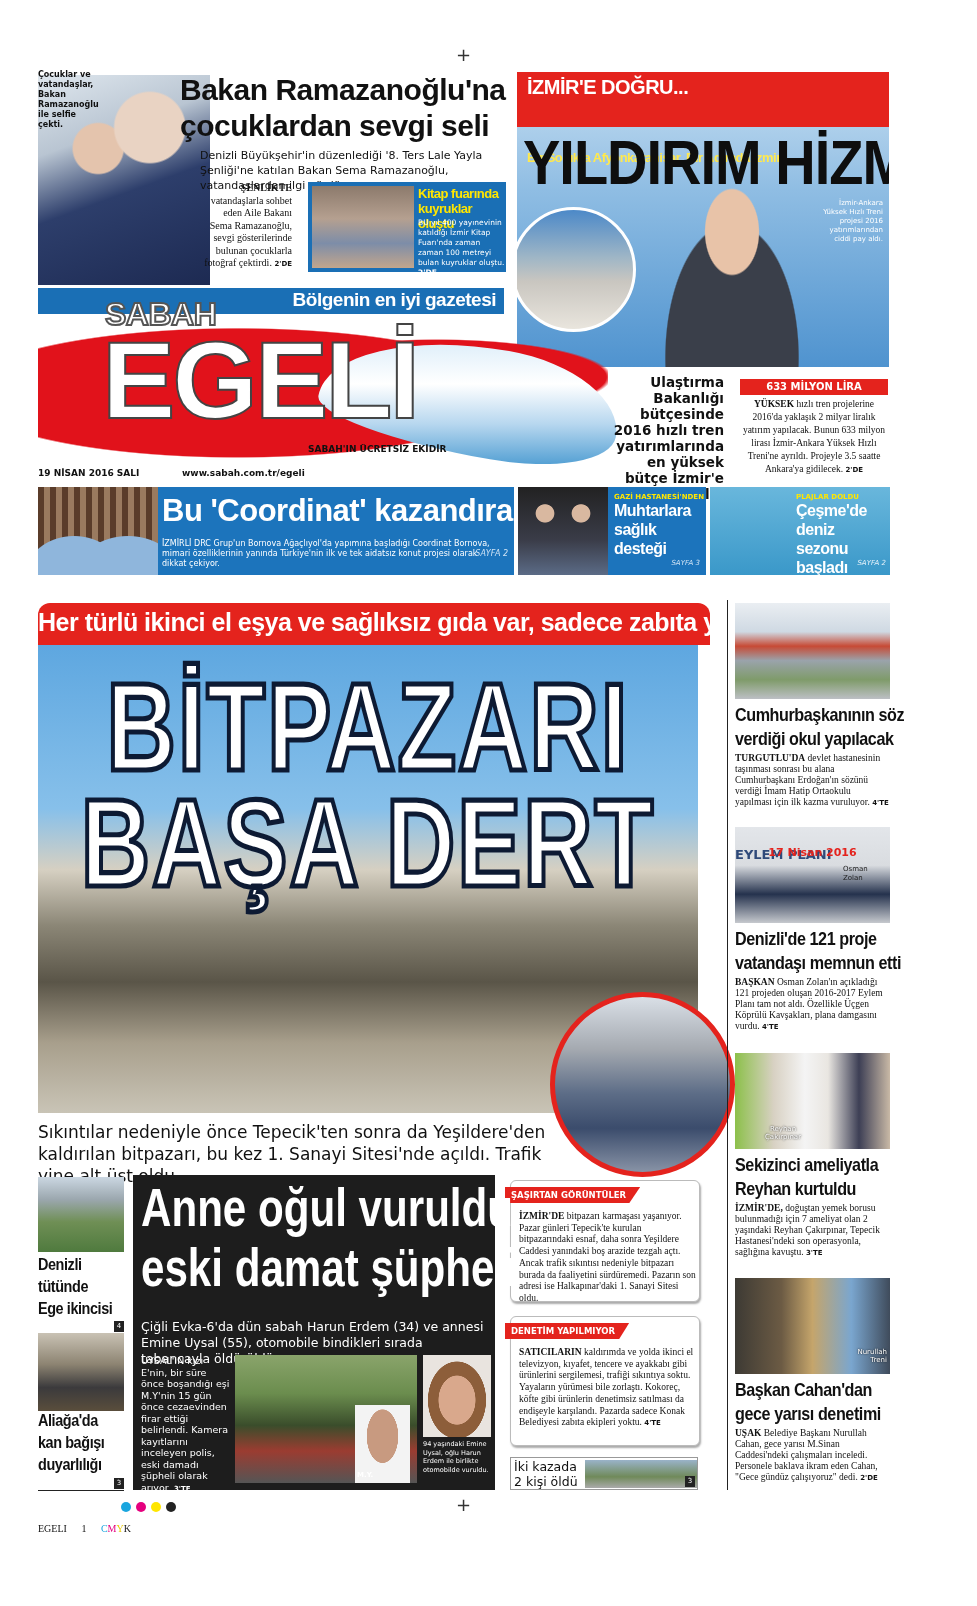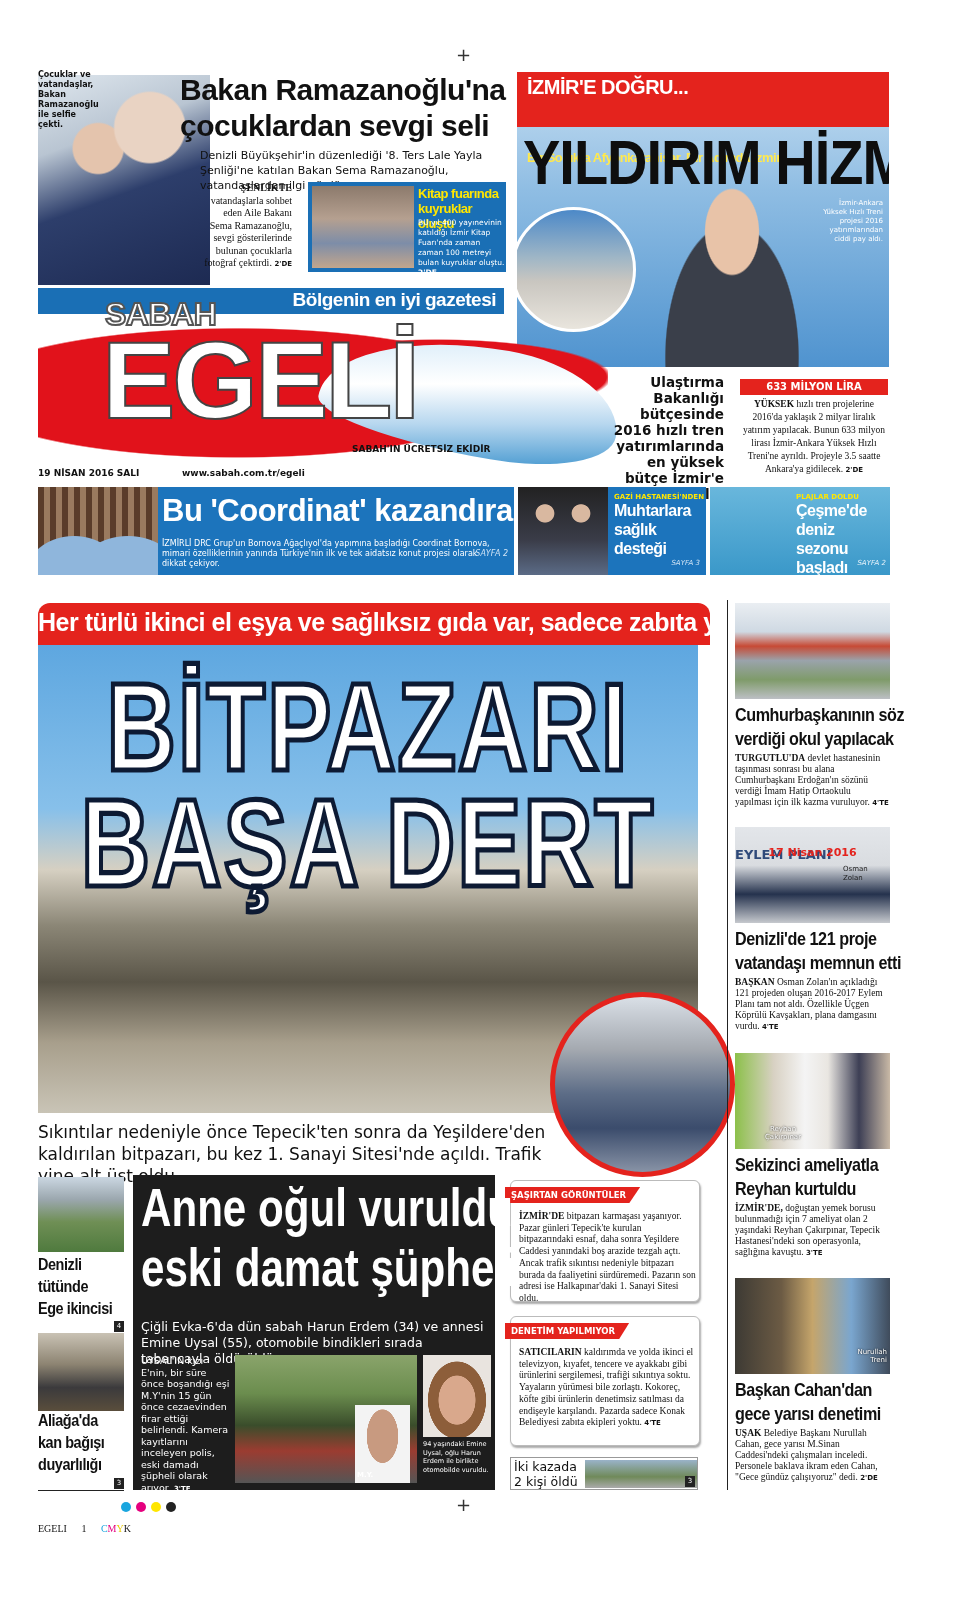--- a/index.html
+++ b/index.html
@@ -47,21 +47,21 @@
   .mast-tagline { right: 8px; top: 1px; color: #fff; font-size: 19px; white-space: nowrap; margin-left: 43px; }
   .mast-map { left: 38px; top: 306px; width: 570px; height: 158px;
     background: radial-gradient(ellipse at 35% 55%, #e1121b 0 52%, transparent 53%),
                 radial-gradient(ellipse at 70% 45%, #e1121b 0 30%, transparent 31%); }
   .mast-sabah { left: 105px; top: 296px; font-size: 32px; color: #fff; -webkit-text-stroke: 2px #555; }
   .mast-egeli { left: 102px; top: 320px; font-size: 110px; color: #fff; line-height: 120px; -webkit-text-stroke: 2px #444; letter-spacing: -3px; }
   .train { left: 320px; top: 345px; width: 300px; height: 110px; border-radius: 60% 40% 40% 60% / 70% 60% 40% 30%;
     background: linear-gradient(170deg, #cde6f7 0%, #ffffff 40%, #b7d7ef 65%, #2e8bc9 100%); transform: rotate(10deg); }
   .mast-date { left: 38px; top: 468px; font-size: 9px; font-weight: bold; }
   .mast-url { left: 182px; top: 468px; font-size: 9px; font-weight: bold; }
-  .mast-free { left: 308px; top: 444px; font-size: 9px; font-weight: bold; margin-left: 44px; }
+  .mast-free { left: 308px; top: 444px; font-size: 9px; font-weight: bold; }
 
   .ulas-text { left: 600px; top: 374px; width: 124px; text-align: right; font-size: 13.5px; line-height: 16px; font-weight: bold; color: #111; }
   .milyon-bar { left: 740px; top: 379px; width: 148px; height: 16px; background: #e4231d; color: #fff; font-size: 10px; font-weight: bold; text-align: center; line-height: 16px; }
   .milyon-body { left: 739px; top: 398px; width: 150px; font-size: 9.5px; line-height: 13px; text-align: center; }
 
   
   .promo { left: 38px; top: 487px; width: 852px; height: 88px; }
   .promo1 { left: 0; top: 0; width: 476px; height: 88px; background: #1c74bc; }
   .promo1-photo { left: 0; top: 0; width: 120px; height: 88px;
     background: repeating-linear-gradient(90deg, #5a3c2a 0 6px, #9a7a5f 6px 12px); }

